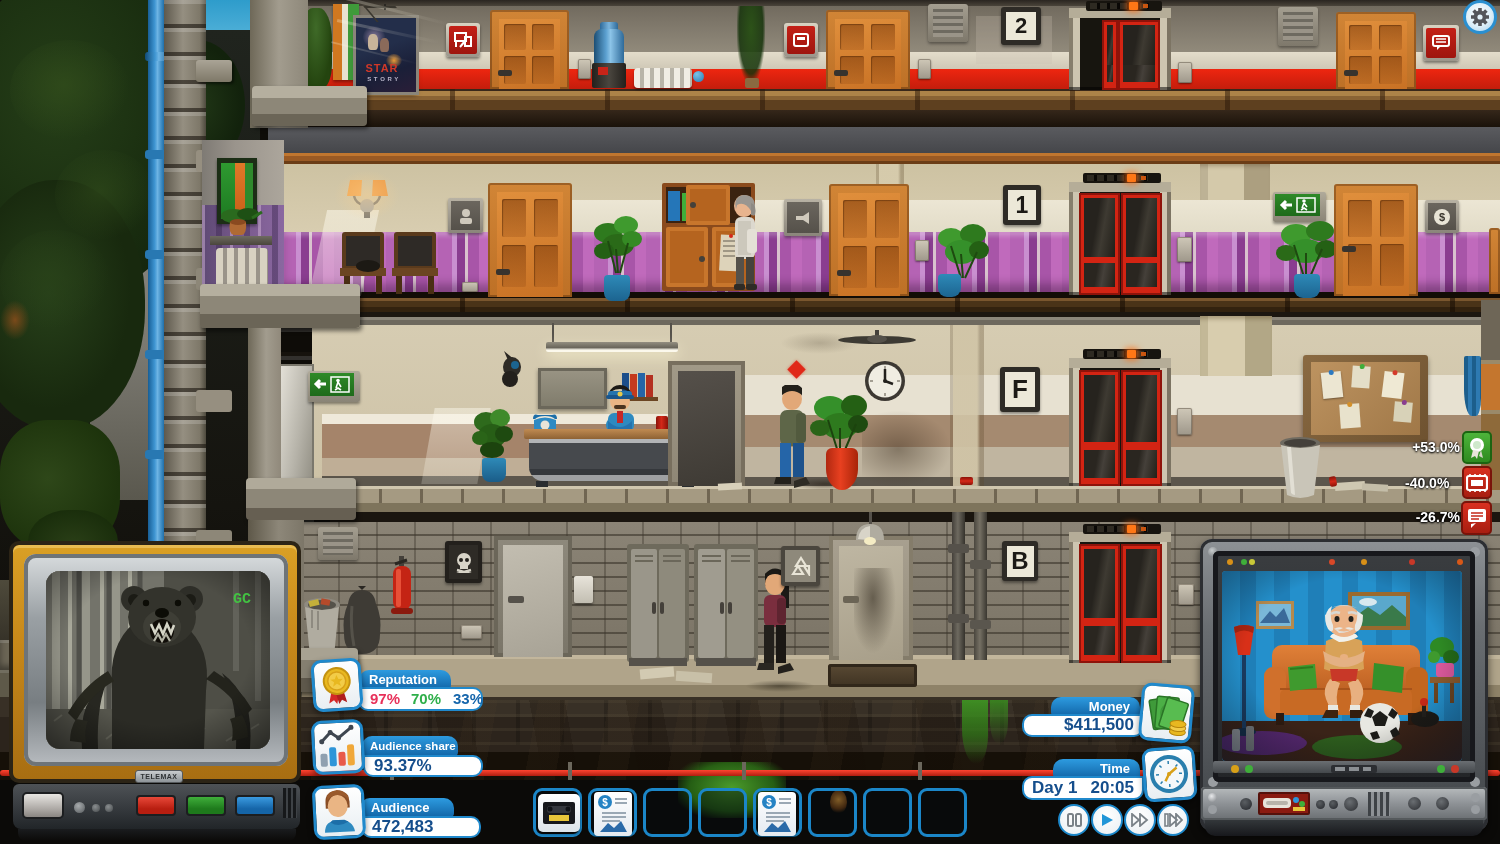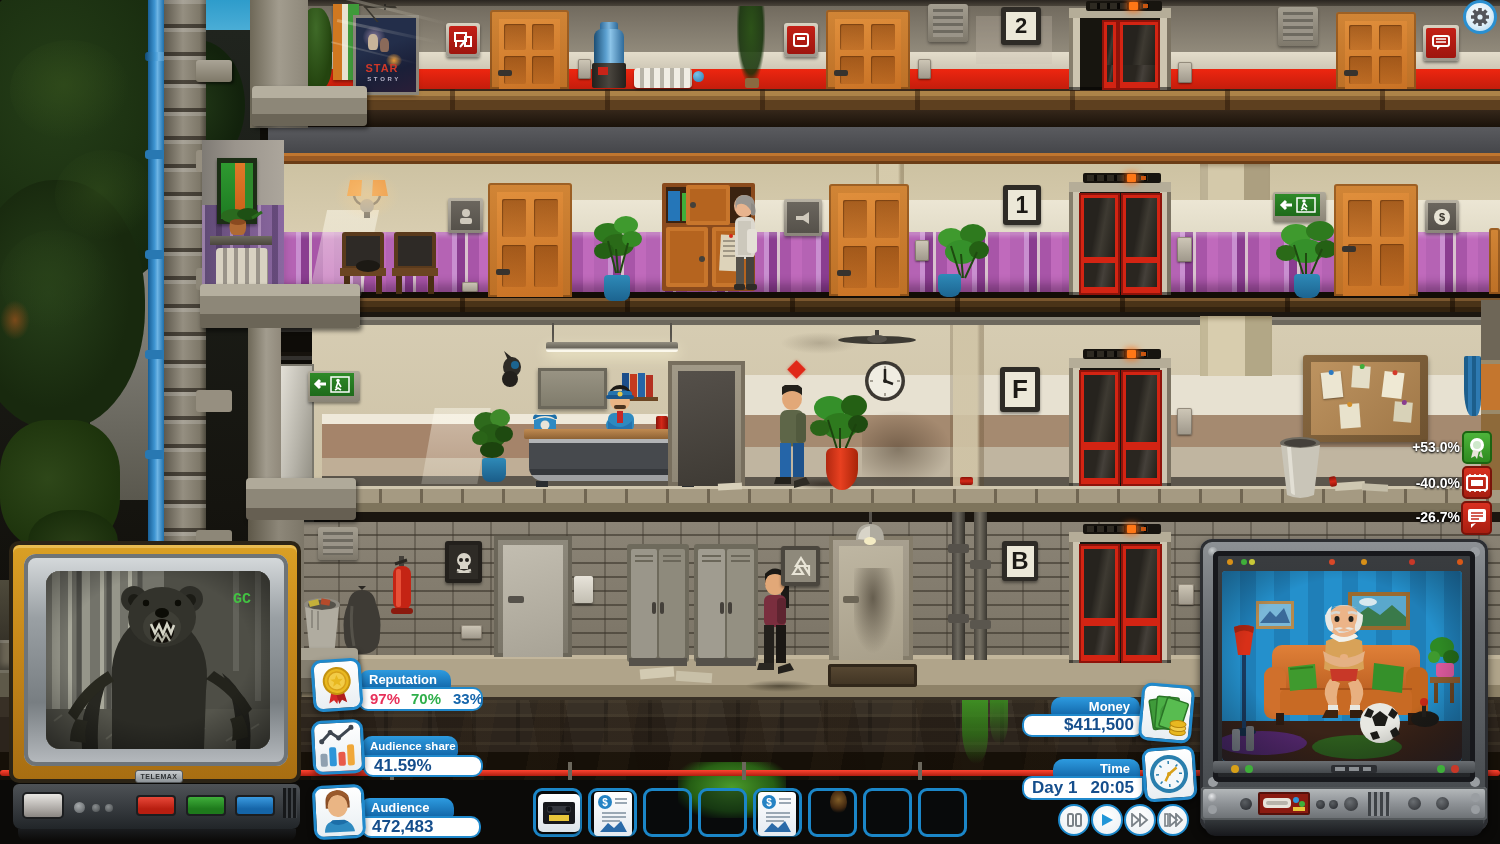--- a/index.html
+++ b/index.html
@@ -818,21 +818,21 @@
             <circle r="9" fill="#f2cc48" stroke="#d8a018" stroke-width="1.5"></circle>
             <path d="M0 -6 L1.8 -1.8 L6.3 -1.8 L2.7 1.1 L4 5.4 L0 2.8 L-4 5.4 L-2.7 1.1 L-6.3 -1.8 L-1.8 -1.8 Z" fill="#e8b820"></path>
           </g>
         </svg></div>
 
 <div class="banner" style="left:362px;top:736px;width:96px;height:20px;border-radius:10px 10px 4px 0;">
         <span style="position:absolute;left:8px;top:4px;font-size:11.5px;">Audience share</span>
       </div>
 
 <div class="pill" style="left:363px;top:755px;width:116px;height:18px;border-radius:0 10px 10px 10px;">
-        <span style="position:absolute;left:9px;top:-1px;font-size:17px;">41.59%</span>
+        <span style="position:absolute;left:9px;top:-1px;font-size:17px;">93.37%</span>
       </div>
 
 <div class="iconcard" style="left:312px;top:720px;width:46px;height:48px;transform:rotate(-3deg);"><svg width="46" height="48">
           <path d="M7 18 L16 9 L24 15 L37 5" stroke="#3e4650" stroke-width="3" fill="none"></path>
           <circle cx="7" cy="18" r="2.5" fill="#3e4650"></circle>
           <circle cx="16" cy="9" r="2.5" fill="#3e4650"></circle>
           <circle cx="24" cy="15" r="2.5" fill="#3e4650"></circle>
           <circle cx="37" cy="5" r="2.5" fill="#3e4650"></circle>
           <rect x="5" y="30" width="7" height="13" rx="2" fill="#8fa0b0"></rect>
           <rect x="14" y="24" width="7" height="19" rx="2" fill="#2e95d8"></rect>
@@ -933,21 +933,21 @@
 
 <div class="abs" style="left:1462px;top:431px;width:30px;height:33px;background:linear-gradient(180deg,#4db43a,#2e8a20);border:2px solid #1c6412;border-radius:5px;box-sizing:border-box;display:flex;align-items:center;justify-content:center;">
         <svg width="20" height="24">
           <circle cx="10" cy="9" r="7" fill="#fff"></circle>
           <circle cx="10" cy="9" r="4" fill="#cfe8cc"></circle>
           <path d="M6 14 L4 22 L8 20 L10 23 L12 15 Z" fill="#e8e4da"></path>
           <path d="M14 14 L16 22 L12 20 Z" fill="#d8d4ca"></path>
         </svg>
       </div>
 
-<div class="abs" style="left:1405px;top:475px;width:55px;height:16px;color:#fff;font-weight:bold;font-size:14px;text-align:right;text-shadow:0 1px 2px #000,0 0 3px #000;">-40.0%</div>
+<div class="abs" style="left:1405px;top:475px;width:55px;height:16px;color:#fff;font-weight:bold;font-size:14px;text-shadow:0 1px 2px #000,0 0 3px #000;">-40.0%</div>
 
 <div class="abs" style="left:1462px;top:466px;width:30px;height:33px;background:linear-gradient(180deg,#d83020,#a81e10);border:2px solid #7a140a;border-radius:5px;box-sizing:border-box;display:flex;align-items:center;justify-content:center;">
         <svg width="22" height="20">
           <rect x="1" y="3" width="20" height="14" rx="2" fill="none" stroke="#fff" stroke-width="2.2"></rect>
           <rect x="5" y="7" width="12" height="6" fill="#fff"></rect>
           <path d="M4 1 v3 M9 1 v3 M14 1 v3 M19 1 v3 M4 16 v3 M9 16 v3 M14 16 v3 M19 16 v3" stroke="#fff" stroke-width="1.6"></path>
         </svg>
       </div>
 
 <div class="abs" style="left:1405px;top:509px;width:55px;height:16px;color:#fff;font-weight:bold;font-size:14px;text-align:right;text-shadow:0 1px 2px #000,0 0 3px #000;">-26.7%</div>

